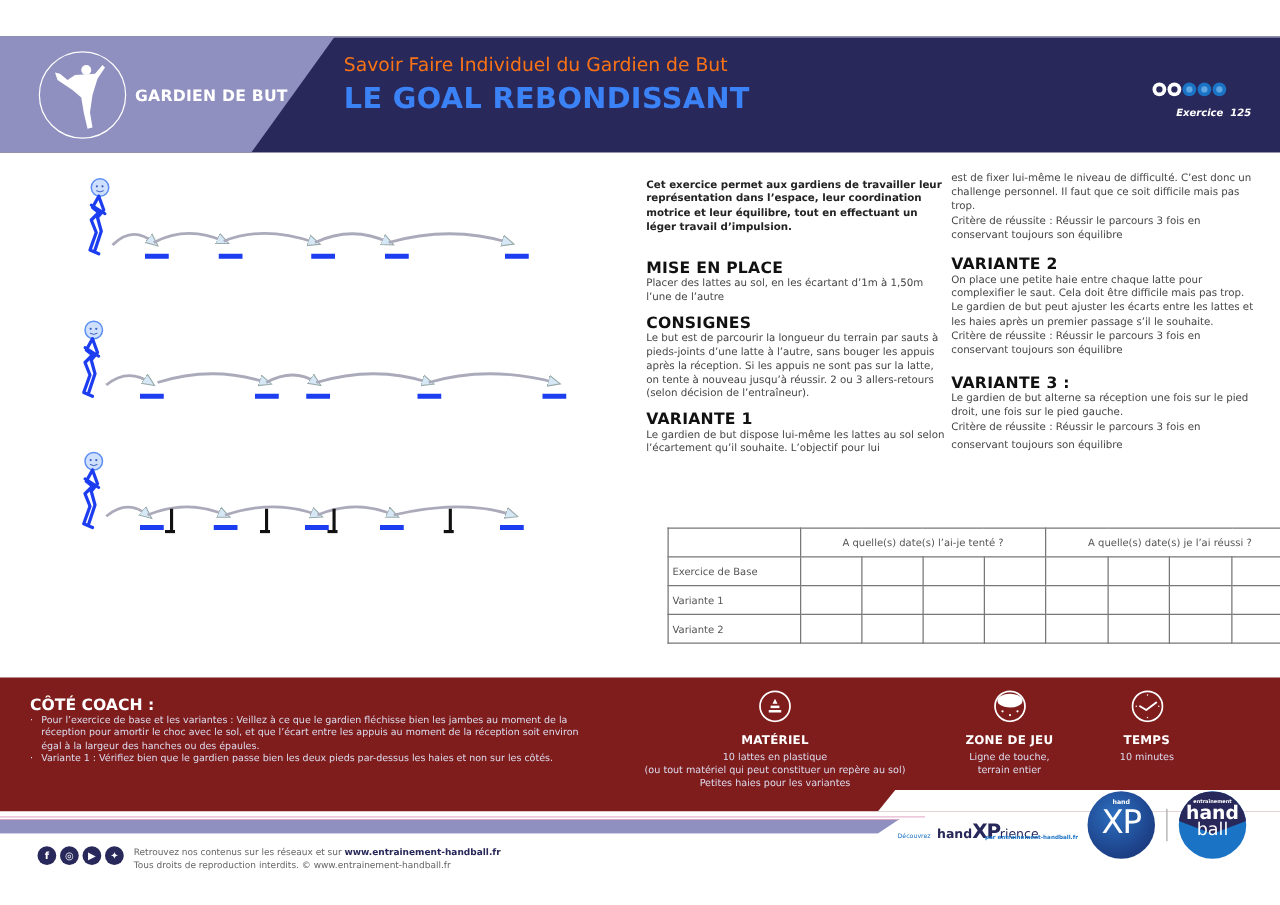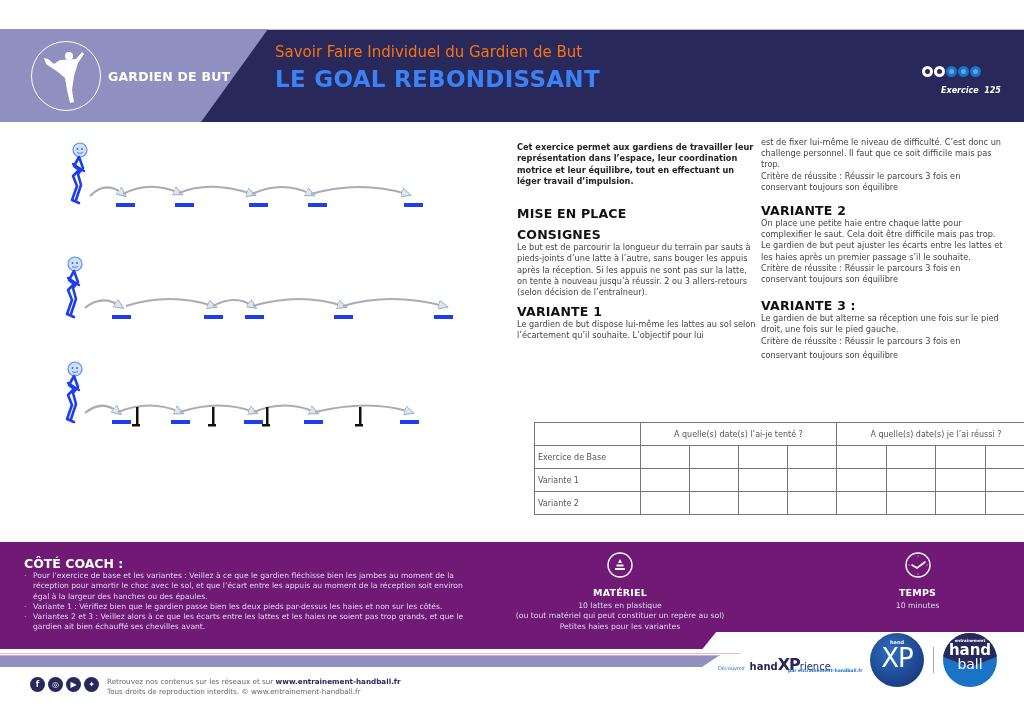--- a/index.html
+++ b/index.html
@@ -36,21 +36,21 @@
   .sec-title { font-size: 12.5px; font-weight: bold; color: #111; line-height: 14px; letter-spacing: 0.2px; }
   .para { margin: 0; }
 
   
   .tracking { position: absolute; left: 534px; top: 422px; width: 502px; border-collapse: collapse; font-size: 8px; color: #555; }
   .tracking td, .tracking th { border: 1px solid #777; height: 23px; font-weight: normal; }
   .tracking th { height: 23px; text-align: center; }
   .tracking td.rowlbl { padding-left: 3px; width: 106px; }
 
   
-  .coach { position: absolute; left: 0; top: 542px; width: 1024px; height: 107px; background: #701a75; overflow: hidden; }
+  .coach { position: absolute; left: 0; top: 542px; width: 1024px; height: 107px; background: #7f1d1d; overflow: hidden; }
   .coach .white-cut { position: absolute; left: 700px; top: 90px; width: 324px; height: 20px; background: #fff;
     clip-path: polygon(5% 0, 100% 0, 100% 100%, 0 100%); }
   .coach-title { position: absolute; left: 24px; top: 14px; font-size: 12.5px; font-weight: bold; color: #fff; }
   .coach-list { position: absolute; left: 24px; top: 29px; width: 455px; list-style: none; font-size: 7.6px; line-height: 10.3px; color: #dcdcef; }
   .coach-list li { padding-left: 9px; position: relative; }
   .coach-list li::before { content: "·"; position: absolute; left: 0; top: 0; }
 
   .info-block { position: absolute; top: 10px; text-align: center; color: #fff; }
   .info-icon { margin: 0 auto; width: 26px; height: 26px; }
   .info-title { font-size: 9.5px; font-weight: bold; margin-top: 5px; letter-spacing: 0.2px; }
@@ -186,20 +186,21 @@
       <rect x="202" y="65" width="8" height="2.5"></rect>
     <rect x="299" y="48" width="2.5" height="19"></rect>
       <rect x="295" y="65" width="8" height="2.5"></rect>
   </g>
 </svg>
 
 <div class="col col-left">
   <p class="intro">Cet exercice permet aux gardiens de travailler leur représentation dans l’espace, leur coordination motrice et leur équilibre, tout en effectuant un léger travail d’impulsion.</p>
   <div style="height:20px"></div>
   <div class="sec-title">MISE EN PLACE</div>
+  <p class="para">Placer des lattes au sol, en les écartant d’1m à 1,50m l’une de l’autre</p>
   <div style="height:7px"></div>
   <div class="sec-title">CONSIGNES</div>
   <p class="para">Le but est de parcourir la longueur du terrain par sauts à pieds-joints d’une latte à l’autre, sans bouger les appuis après la réception. Si les appuis ne sont pas sur la latte, on tente à nouveau jusqu’à réussir. 2 ou 3 allers-retours (selon décision de l’entraîneur).</p>
   <div style="height:7px"></div>
   <div class="sec-title">VARIANTE 1</div>
   <p class="para">Le gardien de but dispose lui-même les lattes au sol selon l’écartement qu’il souhaite. L’objectif pour lui</p>
 </div>
 
 <div class="col col-right">
   <p class="para">est de fixer lui-même le niveau de difficulté. C’est donc un challenge personnel. Il faut que ce soit difficile mais pas trop.</p>
@@ -257,38 +258,51 @@
   </tr>
 </tbody>
   </table>
 
 <div class="coach">
   <div class="white-cut"></div>
   <div class="coach-title">CÔTÉ COACH :</div>
   <ul class="coach-list">
     <li>Pour l’exercice de base et les variantes : Veillez à ce que le gardien fléchisse bien les jambes au moment de la réception pour amortir le choc avec le sol, et que l’écart entre les appuis au moment de la réception soit environ égal à la largeur des hanches ou des épaules.</li>
     <li>Variante 1 : Vérifiez bien que le gardien passe bien les deux pieds par-dessus les haies et non sur les côtés.</li>
-    <li>Variantes 2 et 3 : Veillez alors à ce que les écarts entre les lattes et les haies ne soient pas trop grands, et que le gardien ait bien échauffé ses chevilles avant.</li>
   </ul>
 
   <div class="info-block" style="left:470px; width:300px;">
     <svg class="info-icon" width="26" height="26" viewBox="0 0 26 26">
       <circle cx="13" cy="13" r="12" fill="none" stroke="#fff" stroke-width="1.4"></circle>
       <path d="M13 7 L15 11 L11 11 Z" fill="#fff"></path>
       <rect x="9.5" y="12.5" width="7" height="2" fill="#fff"></rect>
       <rect x="8" y="16" width="10" height="2" fill="#fff"></rect>
     </svg>
     <div class="info-title">MATÉRIEL</div>
     <div class="info-text">
       <div>10 lattes en plastique</div>
       <div>(ou tout matériel qui peut constituer un repère au sol)</div>
       <div>Petites haies pour les variantes</div>
     </div>
   </div>
 
+  <div class="info-block" style="left:755px; width:105px;">
+    <svg class="info-icon" width="26" height="26" viewBox="0 0 26 26">
+      <circle cx="13" cy="13" r="12" fill="none" stroke="#fff" stroke-width="1.4"></circle>
+      <ellipse cx="13" cy="8.5" rx="10" ry="5.5" fill="#fff"></ellipse>
+      <circle cx="7" cy="17" r="0.9" fill="#fff"></circle>
+        <circle cx="13" cy="20" r="0.9" fill="#fff"></circle>
+        <circle cx="19" cy="17" r="0.9" fill="#fff"></circle>
+    </svg>
+    <div class="info-title">ZONE DE JEU</div>
+    <div class="info-text">
+      <div>Ligne de touche,</div>
+      <div>terrain entier</div>
+    </div>
+  </div>
 
   <div class="info-block" style="left:870px; width:95px;">
     <svg class="info-icon" width="26" height="26" viewBox="0 0 26 26">
       <circle cx="13" cy="13" r="12" fill="none" stroke="#fff" stroke-width="1.4"></circle>
       <path d="M7 13 L12 16 L20 10" fill="none" stroke="#fff" stroke-width="1.6" stroke-linecap="round" stroke-linejoin="round"></path>
       <circle cx="13" cy="4" r="0.6" fill="#fff"></circle>
         <circle cx="13" cy="22" r="0.6" fill="#fff"></circle>
         <circle cx="4" cy="13" r="0.6" fill="#fff"></circle>
         <circle cx="22" cy="13" r="0.6" fill="#fff"></circle>
     </svg>

